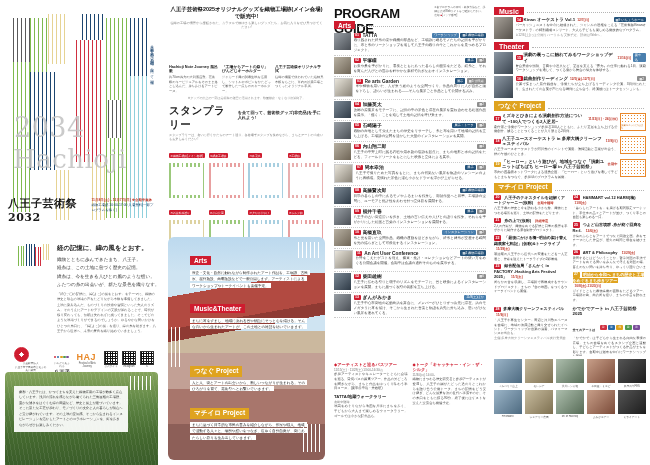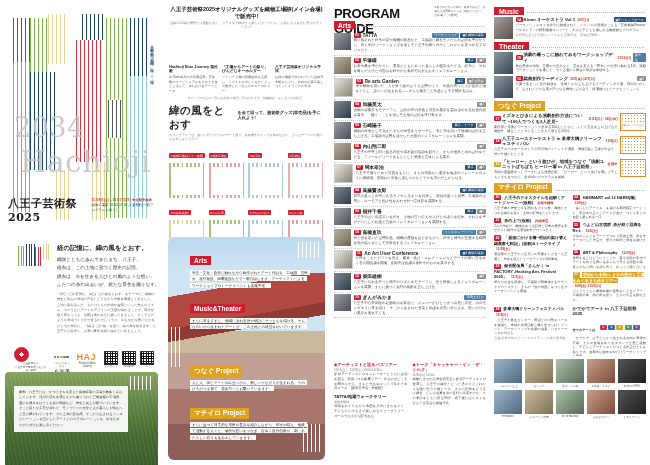--- a/index.html
+++ b/index.html
@@ -17,21 +17,21 @@
   .badge-gold{display:inline-block;background:#dfa31f;color:#fff;font-weight:bold;}
   .dotline{flex:1;border-bottom:1px dotted #b5b5b5;margin:0 2px 2px 3px;height:1px;}
   .chip{display:inline-block;color:#fff;font-size:3.2px;line-height:1.4;padding:0.5px 2px;border-radius:1px;margin-left:1.5px;vertical-align:middle;}
   .chip:empty{display:none;}
   .num{display:inline-block;background:#cf1c2f;color:#fff;font-size:3.6px;font-weight:bold;padding:0.5px 1.5px;border-radius:1px;margin-right:1px;vertical-align:middle;}
 
   
   .poster{position:absolute;left:8px;top:12px;width:148px;height:212px;background:#fff;overflow:hidden;}
   .pt{position:absolute;font-family:"DejaVu Serif","Liberation Serif",serif;color:#c3c3c3;opacity:.88;z-index:5;letter-spacing:0.5px;}
   .t-year{left:6px;top:100px;font-size:27px;}
-  .t-n1{left:12px;top:132px;font-size:30px;}
+  .t-n1{left:5px;top:132px;font-size:26px;}
   .t-n2{left:6px;top:164px;font-size:22px;}
   .poster-foot{position:absolute;left:8px;top:196px;width:148px;display:flex;align-items:flex-start;}
   .pf-jp{font-family:"DejaVu Serif","Liberation Serif",serif;font-weight:bold;font-size:11px;color:#1a1a1a;letter-spacing:0.5px;}
   .pf-dates{margin-left:5px;padding-top:2px;}
   .pf-dates div{font-size:3.4px;line-height:1.5;}
   .pf-d1{color:#c0392b;font-weight:bold;}
   .pf-d2{color:#1c4670;}
   .vside{position:absolute;right:2px;top:30px;writing-mode:vertical-rl;font-size:3.6px;color:#1c4670;letter-spacing:1px;z-index:6;}
 
   
@@ -163,21 +163,21 @@
       <i class="st" style="--c:#e6d393;left:84px;top:150px;width:14px;height:58px"></i>
       <i class="st" style="--c:#7fb94e;left:98px;top:6px;width:24px;height:200px"></i>
       <i class="st" style="--c:#5a5a5a;left:100px;top:88px;width:14px;height:38px"></i>
       <i class="st" style="--c:#1c4670;left:122px;top:6px;width:20px;height:58px"></i>
       <i class="st" style="--c:#8fd0dc;left:122px;top:64px;width:20px;height:142px"></i>
       <div class="pt t-year">2034</div>
       <div class="pt t-n1">Hachioji</div>
       <div class="vside">八王子市中野・大和田・小宮・石川地域の会場にて開催</div>
     </div>
     <div class="poster-foot">
-      <div class="pf-jp">八王子芸術祭 2025</div>
+      <div class="pf-jp">八王子芸術祭 2032</div>
       <div class="pf-dates">
         <div class="pf-d1">11月8日(土)→12月7日(日) ※会期中無休</div>
         <div class="pf-d2">織物工場跡 10:00-17:00 入場無料(一部プログラムを除く)</div>
       </div>
     </div>
 
     <div class="introsec">
       <div class="minilogo">
         <i style="--c:#7fb94e;left:0;top:2px;width:8px;height:20px"></i>
         <i style="--c:#1c4670;left:8px;top:0;width:9px;height:22px"></i>
@@ -253,21 +253,21 @@
 
           <div class="prod">
             <div class="swatch" style="--a: #e6d393;"></div>
             <div class="p-name">八王子芸術祭オリジナル手拭</div>
             <div class="p-desc">往時の機屋で使われていた絵柄見本帳をもとに、市内の捺染工場とつくったオリジナル手拭。</div>
           </div>
         </div>
       <div class="g-note">※グッズの売上の一部は芸術祭の運営に活用されます。数量限定・なくなり次第終了。</div>
 
       <div class="stamp-head">
-        <span class="stamp-t1">緯の風をとおす</span>
+        <span class="stamp-t1">スタンプラリー</span>
         <span class="stamp-t2">を全て回って、芸術祭グッズ(非売品)を手に入れよう!</span>
       </div>
       <div class="stamp-sub">スタンプラリーは、会いに行くかたちのアート巡り。各会場でスタンプを集めながら、まちとアートの出会いもお楽しみください!</div>
       <div class="stampgrid">
 
           <div class="scell">
             <span class="tag">①織物工場跡(メイン会場)</span>
             <div class="stampbox" style="--c: #9cc97c;">
               <i></i>
             </div>

